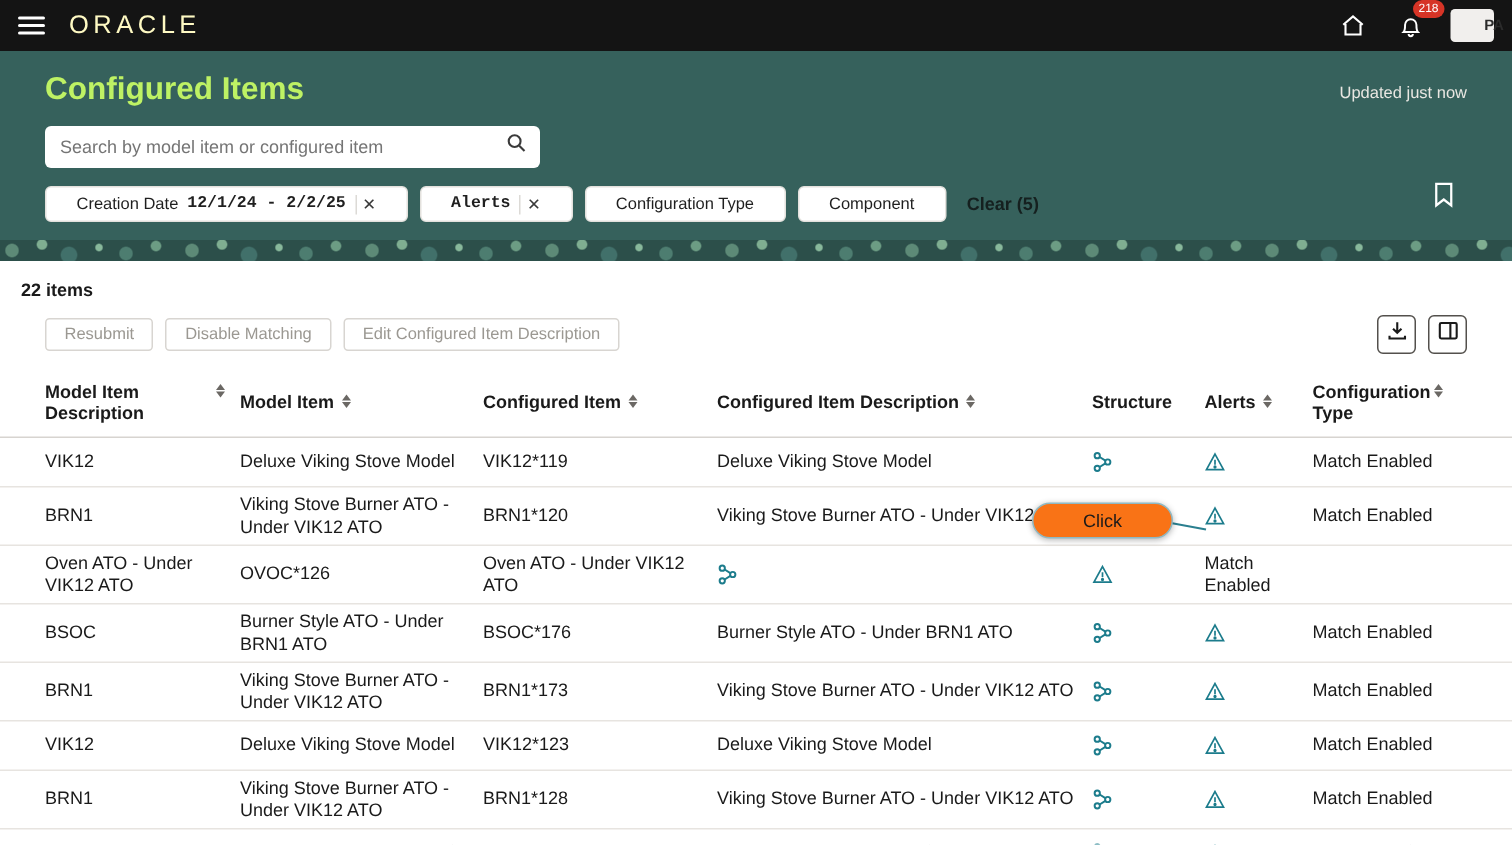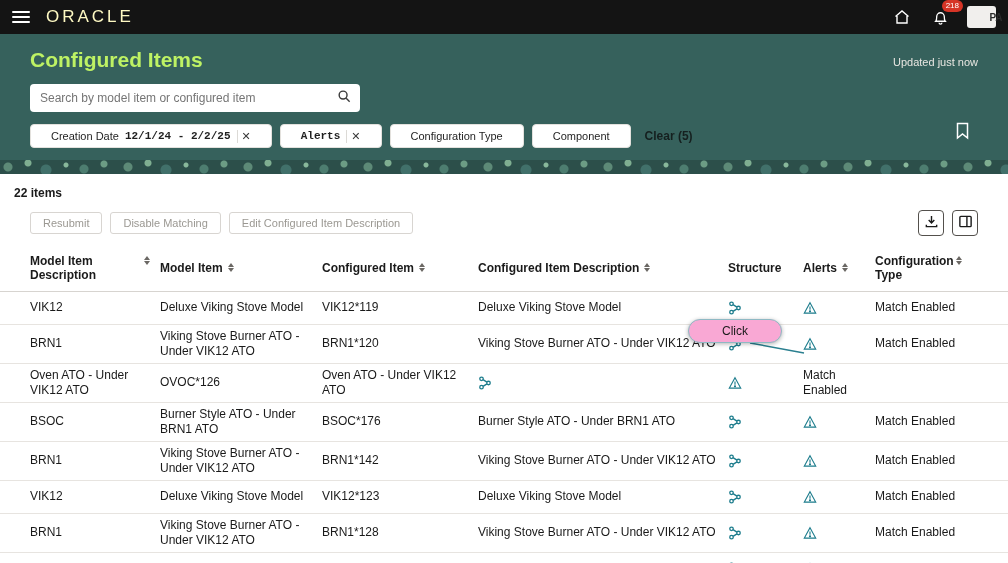--- a/index.html
+++ b/index.html
@@ -62,21 +62,21 @@
   .sort { display:inline-flex; flex-direction:column; gap:1px; margin-top:2px; cursor:pointer; }
   .sort i { display:block; width:0; height:0; border-left:3.5px solid transparent; border-right:3.5px solid transparent; }
   .sort .up { border-bottom:4px solid #6b6864; }
   .sort .dn { border-top:4px solid #6b6864; }
   .trow { min-height:33px; border-bottom:1px solid #e7e4e0; }
   .td { font-size:12px; color:#1a1a1a; line-height:1.25; padding:4px 10px 4px 0; }
   .icon-cell { padding:4px 0; display:flex; align-items:center; }
   .icon-cell svg { cursor:pointer; }
 
   
-  .callout { position:absolute; left:688px; top:319px; width:94px; height:24px; background:#f9a8d4;
+  .callout { position:absolute; left:688px; top:335px; width:94px; height:24px; background:#f97316;
     border:1px solid #8fb9c4; border-radius:12px; box-shadow:0 1px 4px rgba(0,0,0,.3);
     display:flex; align-items:center; justify-content:center; font-size:12px; color:#1a1a1a; z-index:20; cursor:pointer; }
   .callout-line { position:absolute; left:742px; top:341px; z-index:19; }
 </style>
 </head>
 <body>
 
 <div class="app">
 
   <div class="topbar">
@@ -303,21 +303,21 @@
               <path d="M8 2 L14.5 13.8 H1.5 Z"></path>
               <line x1="8" y1="6.3" x2="8" y2="10"></line>
               <circle cx="8" cy="11.8" r="0.6" fill="#1c7c8c"></circle>
             </svg>
           </div>
           <div class="td">Match Enabled</div>
         </div>
         <div class="trow">
           <div class="td">BRN1</div>
           <div class="td">Viking Stove Burner ATO - Under VIK12 ATO</div>
-          <div class="td">BRN1*142</div>
+          <div class="td">BRN1*173</div>
           <div class="td">Viking Stove Burner ATO - Under VIK12 ATO</div>
           <div class="td icon-cell">
             <svg width="14" height="14" viewBox="0 0 16 16" fill="none" stroke="#1c7c8c" stroke-width="1.5">
               <circle cx="4" cy="3.2" r="2"></circle>
               <circle cx="12" cy="8" r="2"></circle>
               <circle cx="4" cy="12.8" r="2"></circle>
               <path d="M5.8 4.2 L10.2 7 M5.8 11.8 L10.2 9"></path>
             </svg>
           </div>
           <div class="td icon-cell">

